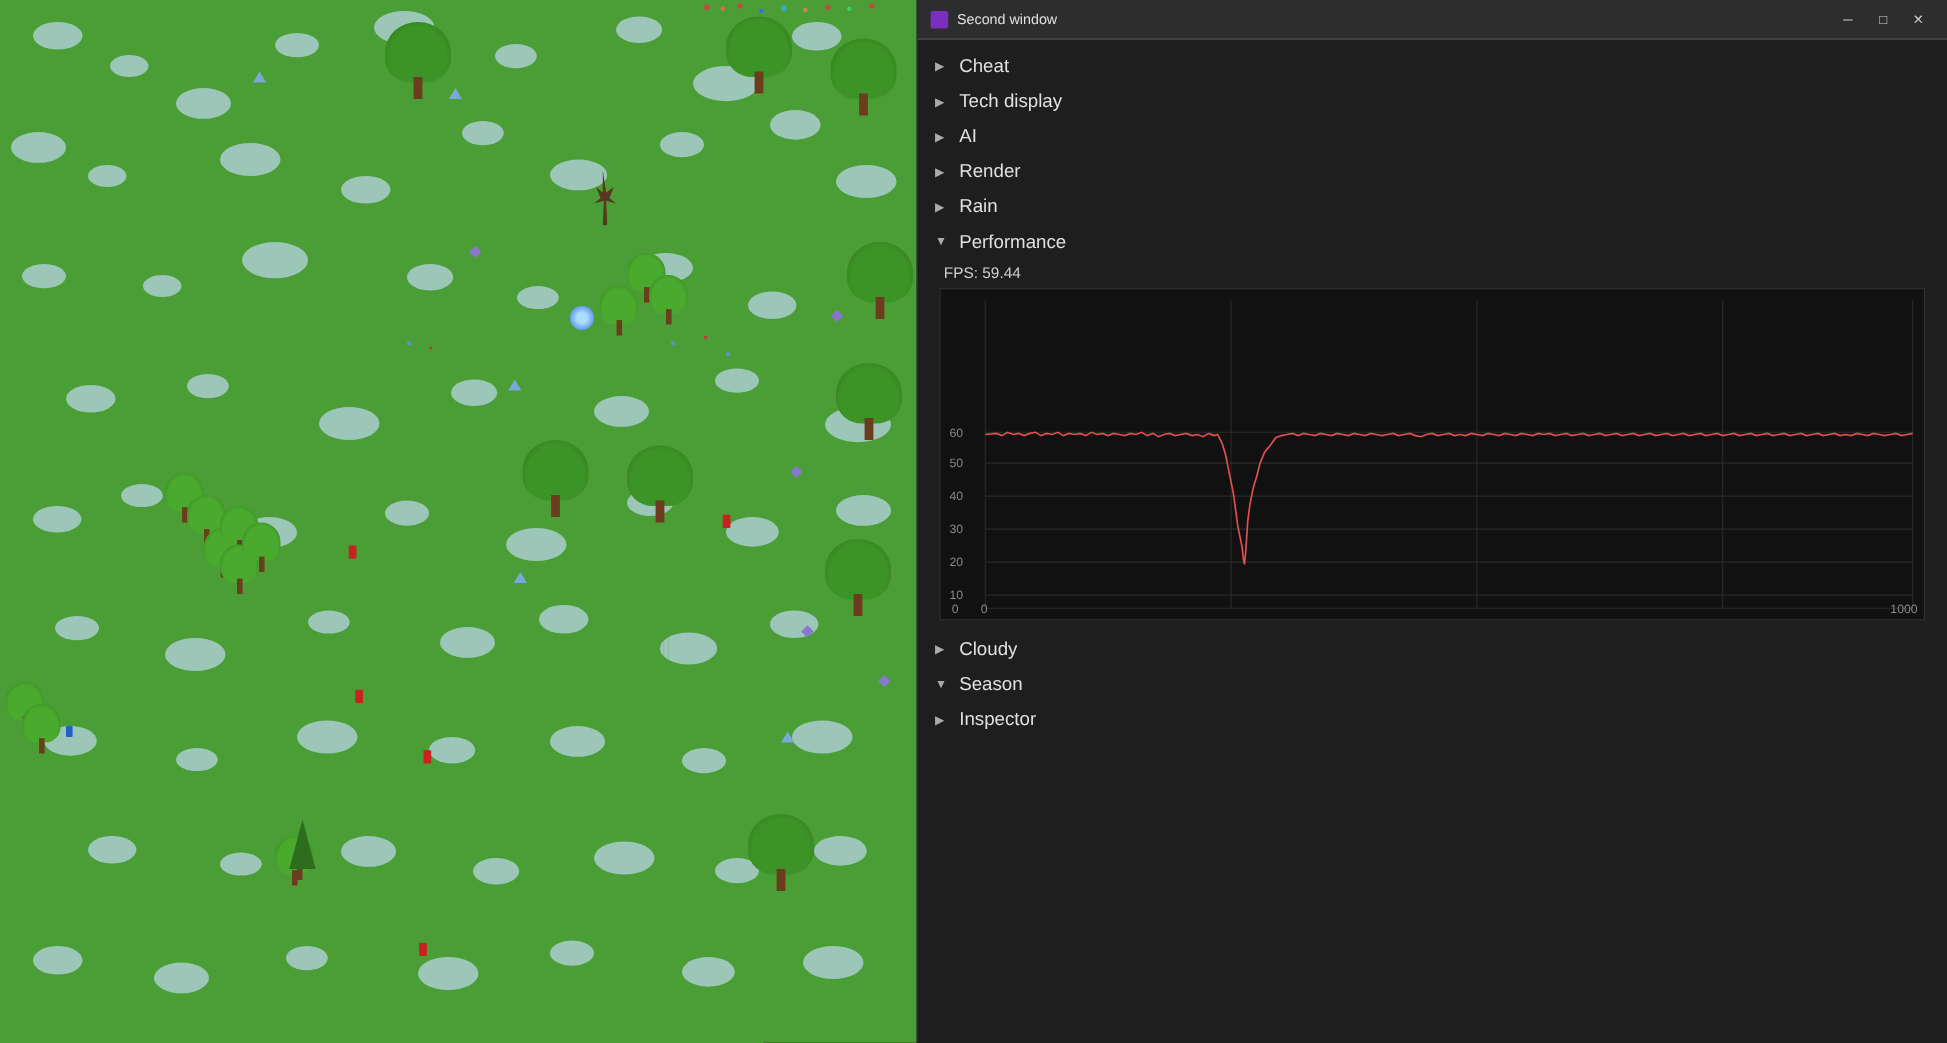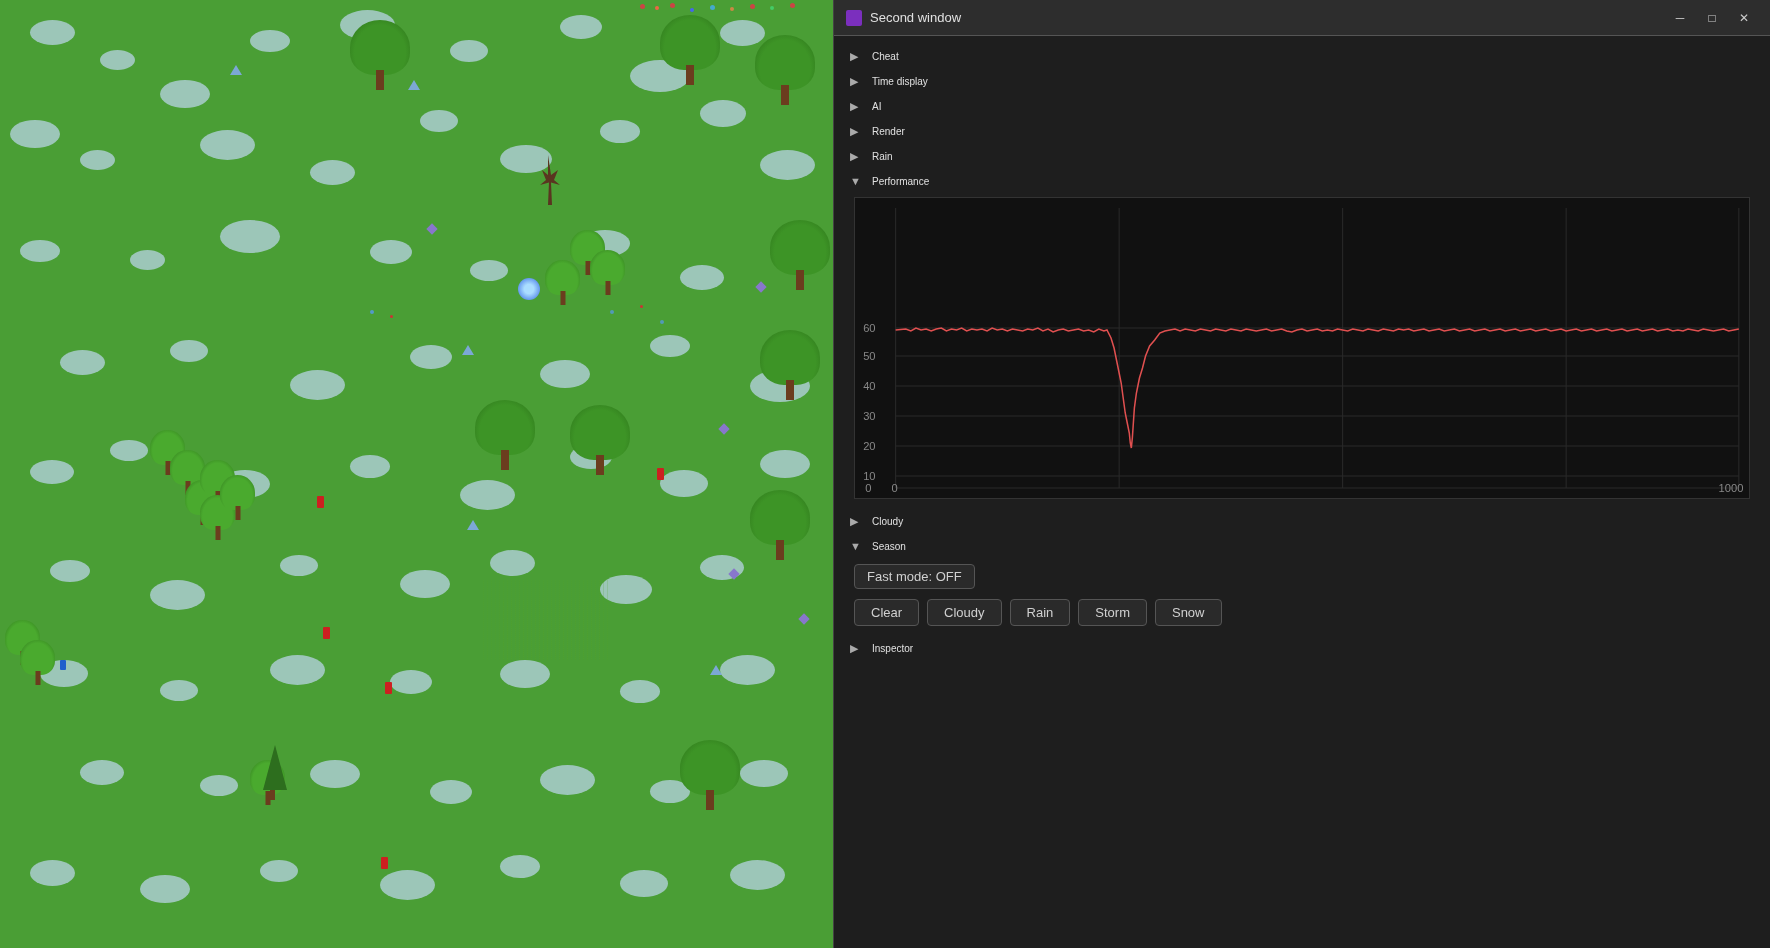--- a/index.html
+++ b/index.html
@@ -100,21 +100,21 @@
       font-size: 15px;
       color: #e0e0e0;
       user-select: none;
     }
     .section-arrow {
       font-size: 11px;
       margin-right: 10px;
       color: #aaa;
       width: 12px;
     }
-    .section-label { font-size: 10px; }
+    .section-label { font-size: 17px; }
 
     
     .section-body {
       padding: 4px 20px 10px 20px;
     }
 
     .fps-label {
       font-size: 14px;
       color: #d0d0d0;
       margin-bottom: 6px;
@@ -545,21 +545,21 @@
 
   <div id="panel-content">
 
     <div class="section-header">
       <span class="section-arrow">▶</span>
       <span class="section-label">Cheat</span>
     </div>
 
     <div class="section-header">
       <span class="section-arrow">▶</span>
-      <span class="section-label">Time display</span>
+      <span class="section-label">Tech display</span>
     </div>
 
     <div class="section-header">
       <span class="section-arrow">▶</span>
       <span class="section-label">AI</span>
     </div>
 
     <div class="section-header">
       <span class="section-arrow">▶</span>
       <span class="section-label">Render</span>
@@ -570,20 +570,21 @@
       <span class="section-label">Rain</span>
     </div>
 
     <div class="section-header">
       <span class="section-arrow">▼</span>
       <span class="section-label">Performance</span>
     </div>
 
     <div class="section-body">
 
+      <div class="fps-label">FPS: 59.44</div>
 
       <div id="fps-chart-container">
         <svg id="fps-chart-svg" viewBox="0 0 880 300" preserveAspectRatio="none">
 
           <text x="8" y="134" class="chart-axis-label" font-size="11" fill="#888" font-family="sans-serif">60</text>
           <line x1="40" y1="130" x2="870" y2="130" class="chart-grid-line" stroke="#2a2a2a"></line>
           <text x="8" y="162" class="chart-axis-label" font-size="11" fill="#888" font-family="sans-serif">50</text>
           <line x1="40" y1="158" x2="870" y2="158" class="chart-grid-line" stroke="#2a2a2a"></line>
           <text x="8" y="192" class="chart-axis-label" font-size="11" fill="#888" font-family="sans-serif">40</text>
           <line x1="40" y1="188" x2="870" y2="188" class="chart-grid-line" stroke="#2a2a2a"></line>
@@ -616,30 +617,20 @@
     <div class="section-header">
       <span class="section-arrow">▶</span>
       <span class="section-label">Cloudy</span>
     </div>
 
     <div class="section-header">
       <span class="section-arrow">▼</span>
       <span class="section-label">Season</span>
     </div>
 
-    <div class="weather-body">
-      <div class="fast-mode-badge">Fast mode: OFF</div>
-      <div class="weather-buttons">
-        <button class="weather-btn">Clear</button>
-        <button class="weather-btn">Cloudy</button>
-        <button class="weather-btn">Rain</button>
-        <button class="weather-btn">Storm</button>
-        <button class="weather-btn">Snow</button>
-      </div>
-    </div>
 
     <div class="section-header">
       <span class="section-arrow">▶</span>
       <span class="section-label">Inspector</span>
     </div>
 
   </div>
 </div>
 
 </body></html>

